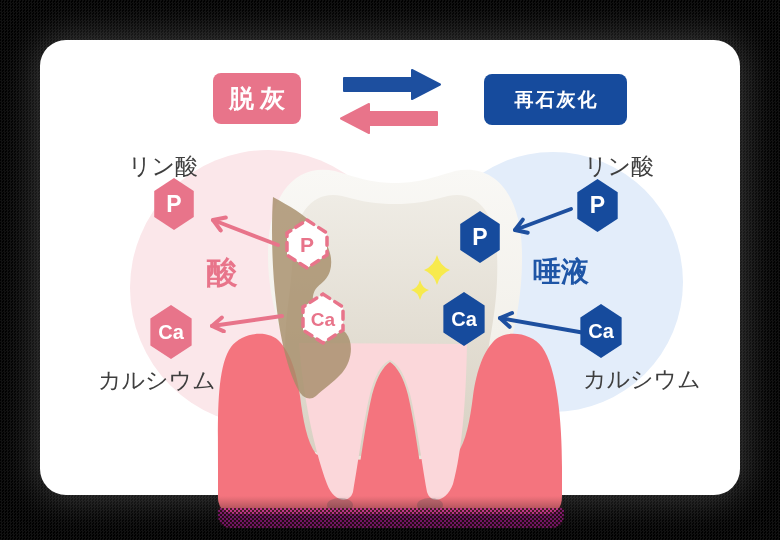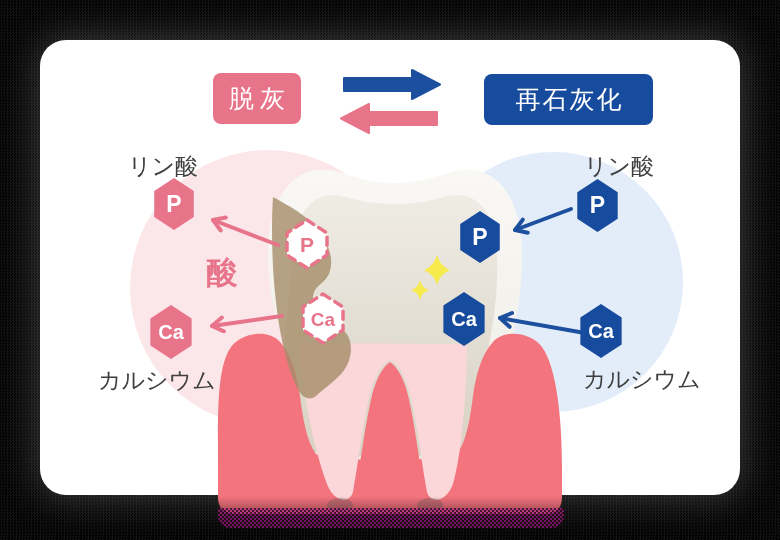--- a/index.html
+++ b/index.html
@@ -13,26 +13,26 @@
     position:absolute;left:40px;top:40px;width:700px;height:455px;
     background:#fff;border-radius:26px;
     box-shadow:0 0 34px 6px rgba(160,160,160,.28);
   }
   .circle{position:absolute;border-radius:50%;}
   .circle.left{left:130px;top:150px;width:276px;height:276px;background:#FBE7EA;}
   .circle.right{left:423px;top:152px;width:260px;height:260px;background:#E3EDFA;}
   svg.scene{position:absolute;left:0;top:0;width:780px;height:540px;}
   .btn{
     position:absolute;display:flex;align-items:center;justify-content:center;
-    color:#fff;font-weight:normal;border-radius:8px;
+    color:#fff;font-weight:bold;border-radius:8px;
   }
   .btn.demin{left:213px;top:73px;width:88px;height:51px;background:#E8748A;
     font-size:25px;letter-spacing:6px;text-indent:6px;}
-  .btn.remin{left:484px;top:74px;width:169px;height:51px;background:#164B9D;
-    font-size:25px;letter-spacing:2px;text-indent:2px;}
+  .btn.remin{left:484px;top:74px;width:143px;height:51px;background:#164B9D;
+    font-size:19px;letter-spacing:2px;text-indent:2px;}
   .lbl{position:absolute;color:#3E3E3E;font-size:23px;white-space:nowrap;}
   .zone{position:absolute;font-weight:bold;text-align:center;}
   .zone.acid{left:189px;top:252px;width:66px;font-size:31px;color:#E8748A;}
   .zone.saliva{left:513px;top:253px;width:96px;font-size:28px;color:#1E55A6;}
   .hex{
     position:absolute;display:flex;align-items:center;justify-content:center;
     color:#fff;font-weight:bold;
     clip-path:polygon(50% 0%,93% 25%,93% 75%,50% 100%,7% 75%,7% 25%);
   }
   .hex.pink{background:#E8748A;}
@@ -190,19 +190,20 @@
   <div class="btn remin">再石灰化</div>
 
   <div class="lbl" style="left:128px;top:151px;">リン酸</div>
   <div class="lbl" style="left:98px;top:365px;">カルシウム</div>
   <div class="zone acid">酸</div>
   <div class="hex pink p left-p">P</div>
   <div class="hex pink ca left-ca">Ca</div>
 
   <div class="lbl" style="left:584px;top:151px;">リン酸</div>
   <div class="lbl" style="left:583px;top:364px;">カルシウム</div>
+  <div class="zone saliva">唾液</div>
   <div class="hex blue p right-p">P</div>
   <div class="hex blue ca right-ca">Ca</div>
 
   <div class="hex blue p tooth-p">P</div>
   <div class="hex blue ca tooth-ca">Ca</div>
 
 </div>
 
 </body></html>

